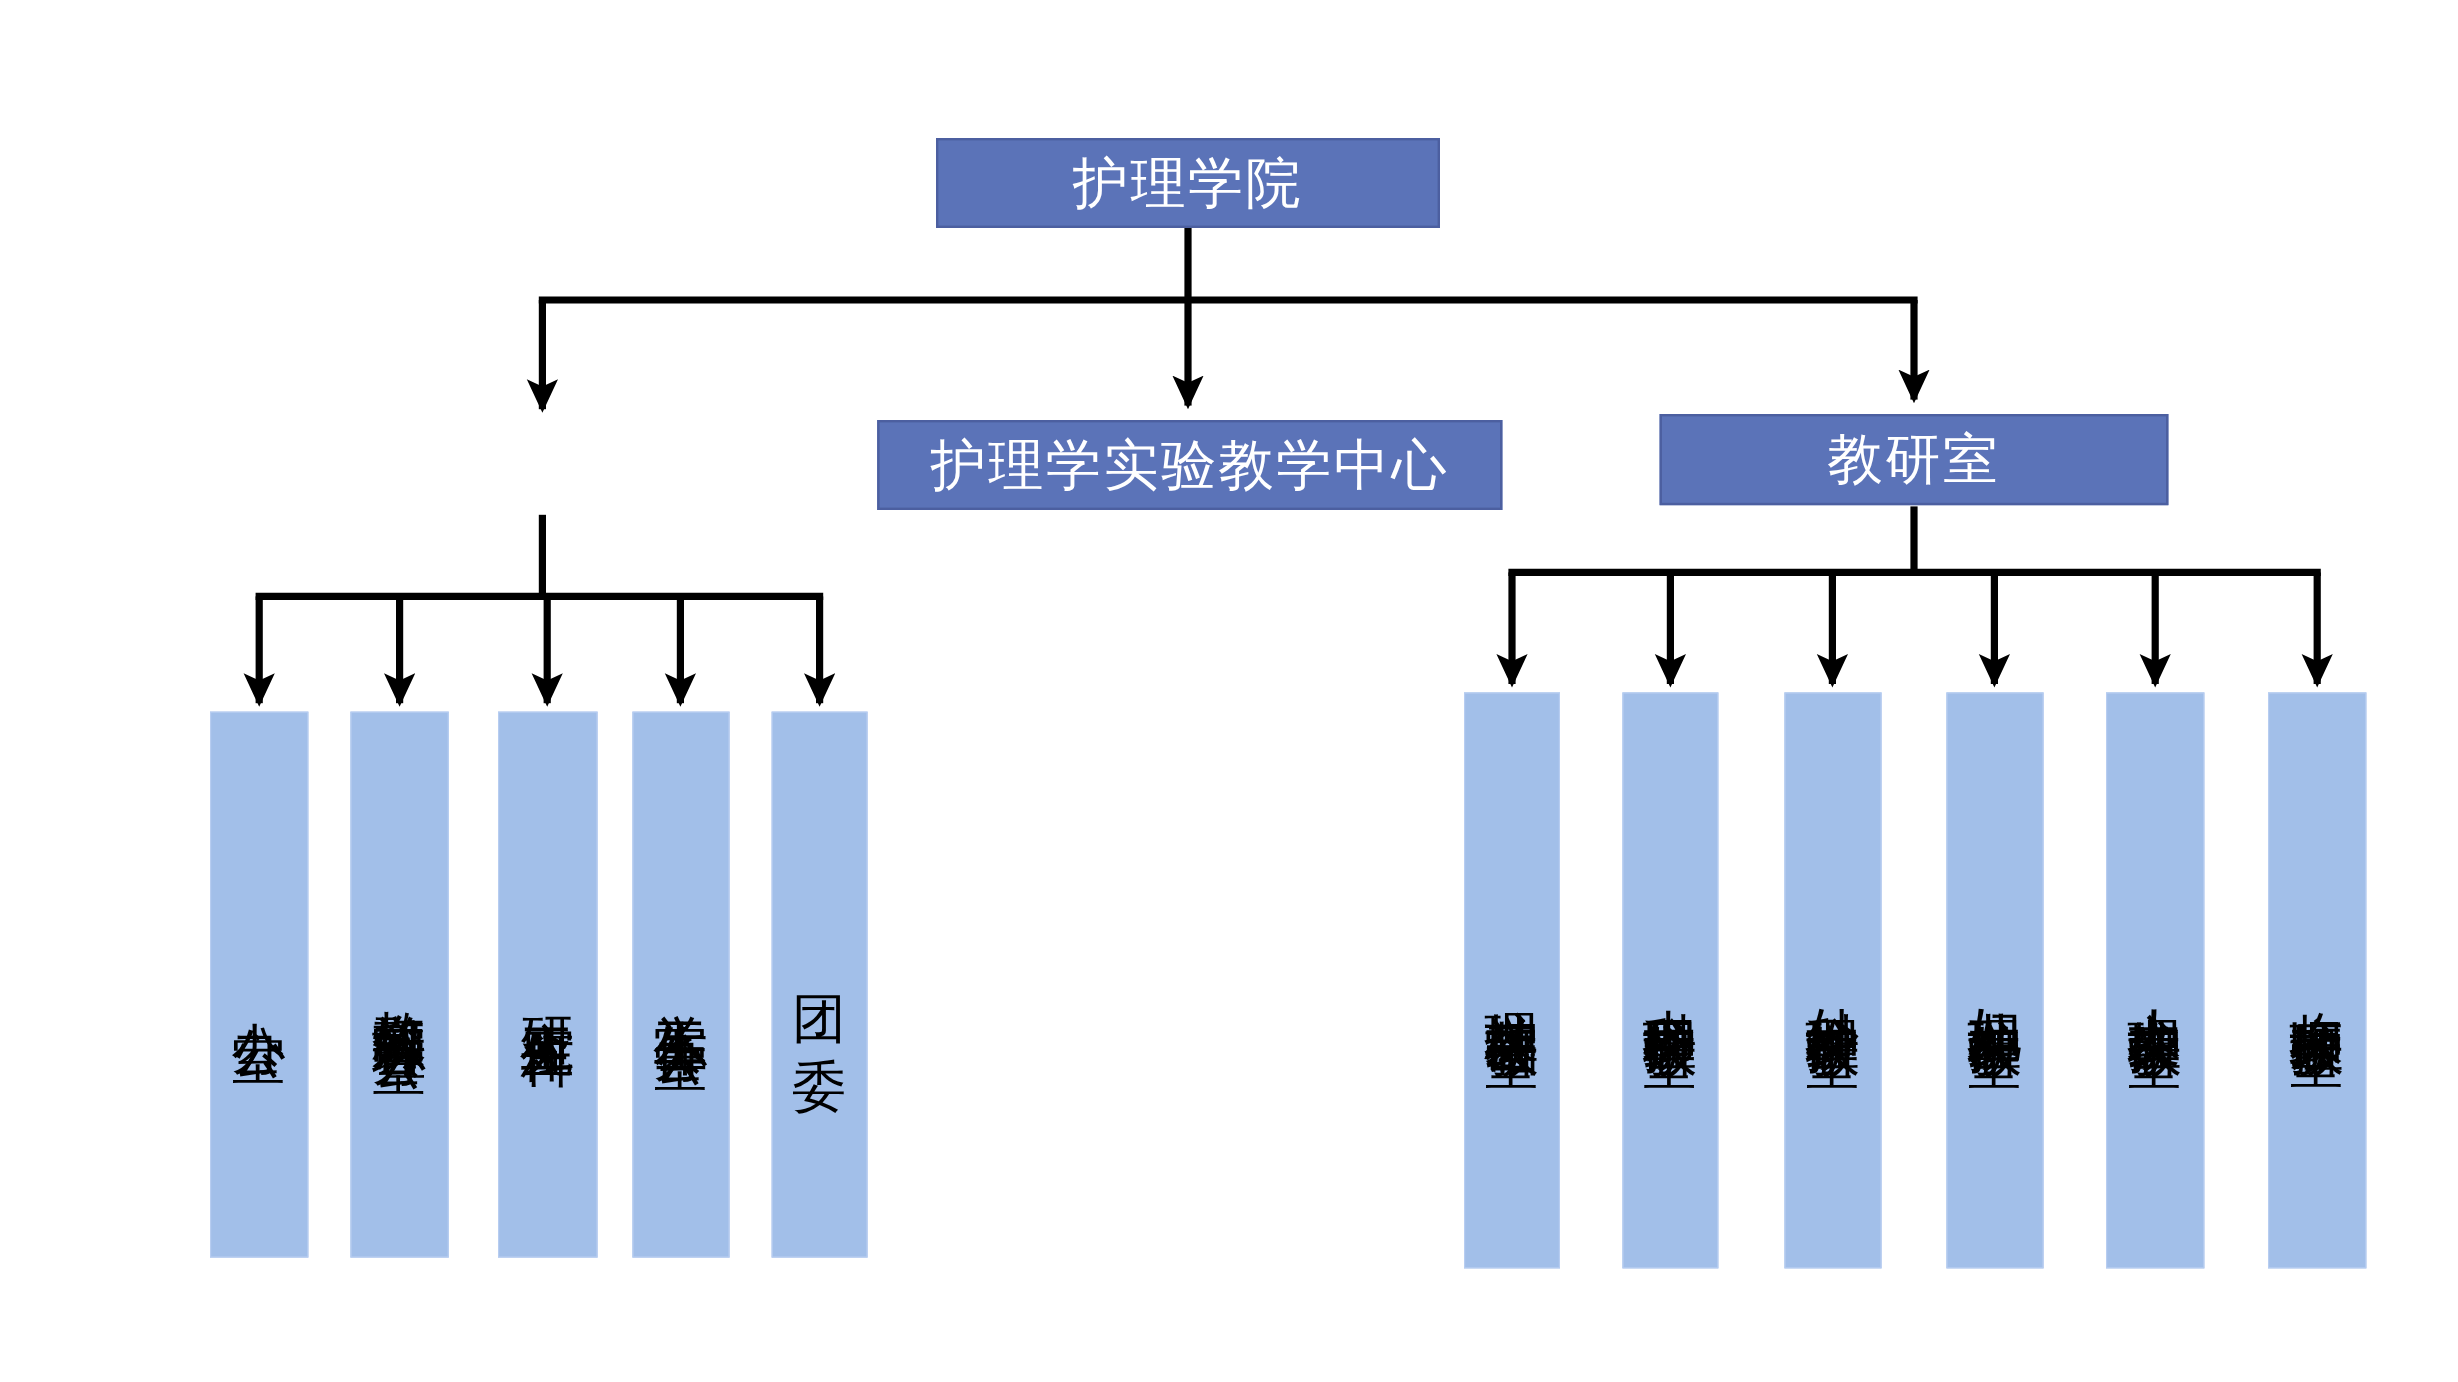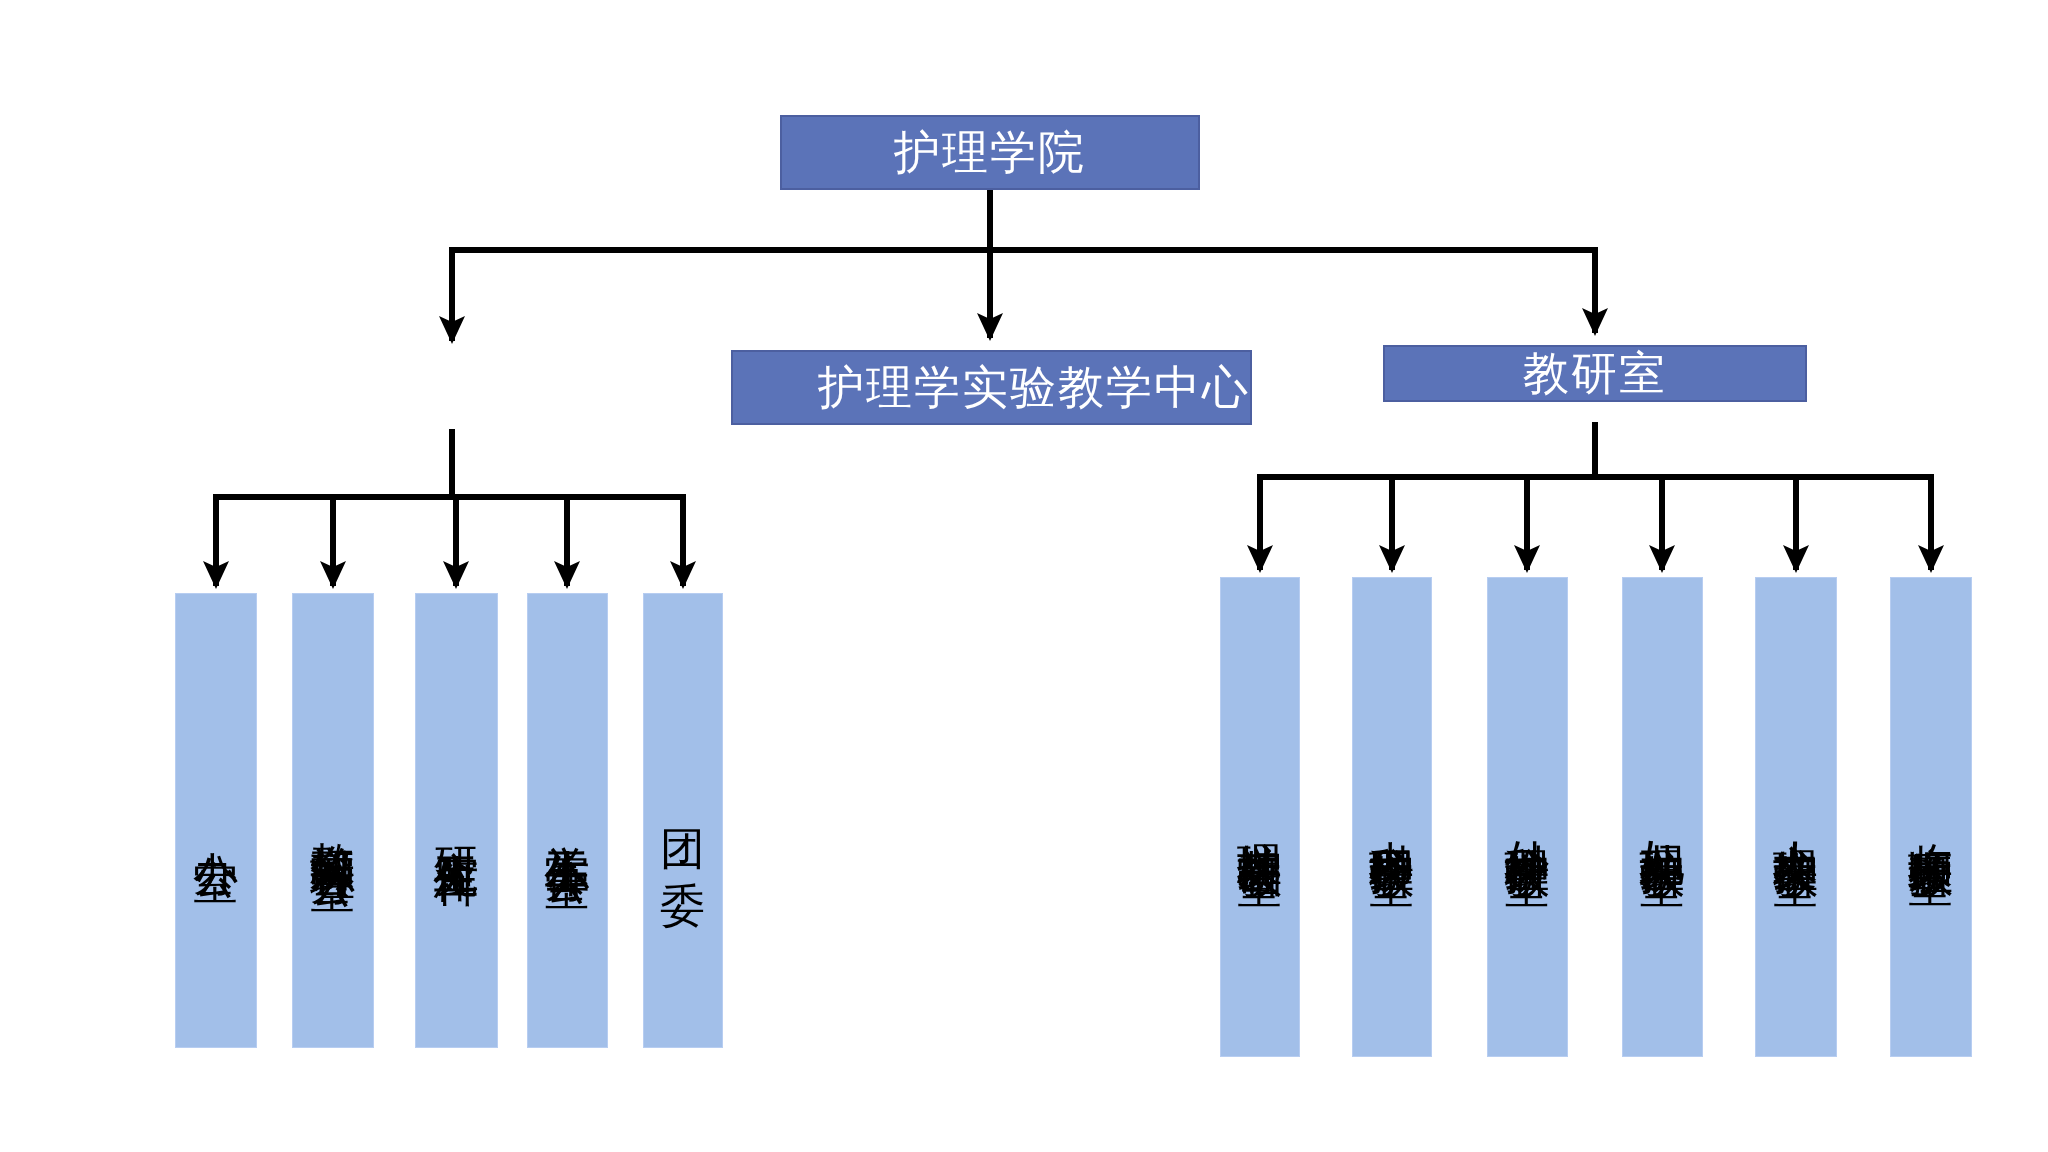--- a/index.html
+++ b/index.html
@@ -44,22 +44,22 @@
     color:var(--leaf-text);
     font-size:45px;
     line-height:1;
     letter-spacing:3px;
     writing-mode:vertical-rl;
     text-orientation:upright;
   }
   
   .n-root{left:780px;top:115px;width:420px;height:75px;}
   .n-b0{left:262px;top:353px;width:381px;height:76px;}
-  .n-b1{left:731px;top:350px;width:521px;height:75px;justify-content:flex-end;}
-  .n-b2{left:1383px;top:345px;width:424px;height:57px;}
+  .n-b1{left:731px;top:350px;width:521px;height:75px;}
+  .n-b2{left:1383px;top:345px;width:424px;height:76px;}
   .n-l0{left:175px;top:593px;width:82px;height:455px;}
   .n-l1{left:292px;top:593px;width:82px;height:455px;}
   .n-l2{left:415px;top:593px;width:83px;height:455px;}
   .n-l3{left:527px;top:593px;width:81px;height:455px;}
   .n-l4{left:643px;top:593px;width:80px;height:455px;}
   .n-r0{left:1220px;top:577px;width:80px;height:480px;}
   .n-r1{left:1352px;top:577px;width:80px;height:480px;}
   .n-r2{left:1487px;top:577px;width:81px;height:480px;}
   .n-r3{left:1622px;top:577px;width:81px;height:480px;}
   .n-r4{left:1755px;top:577px;width:82px;height:480px;}

